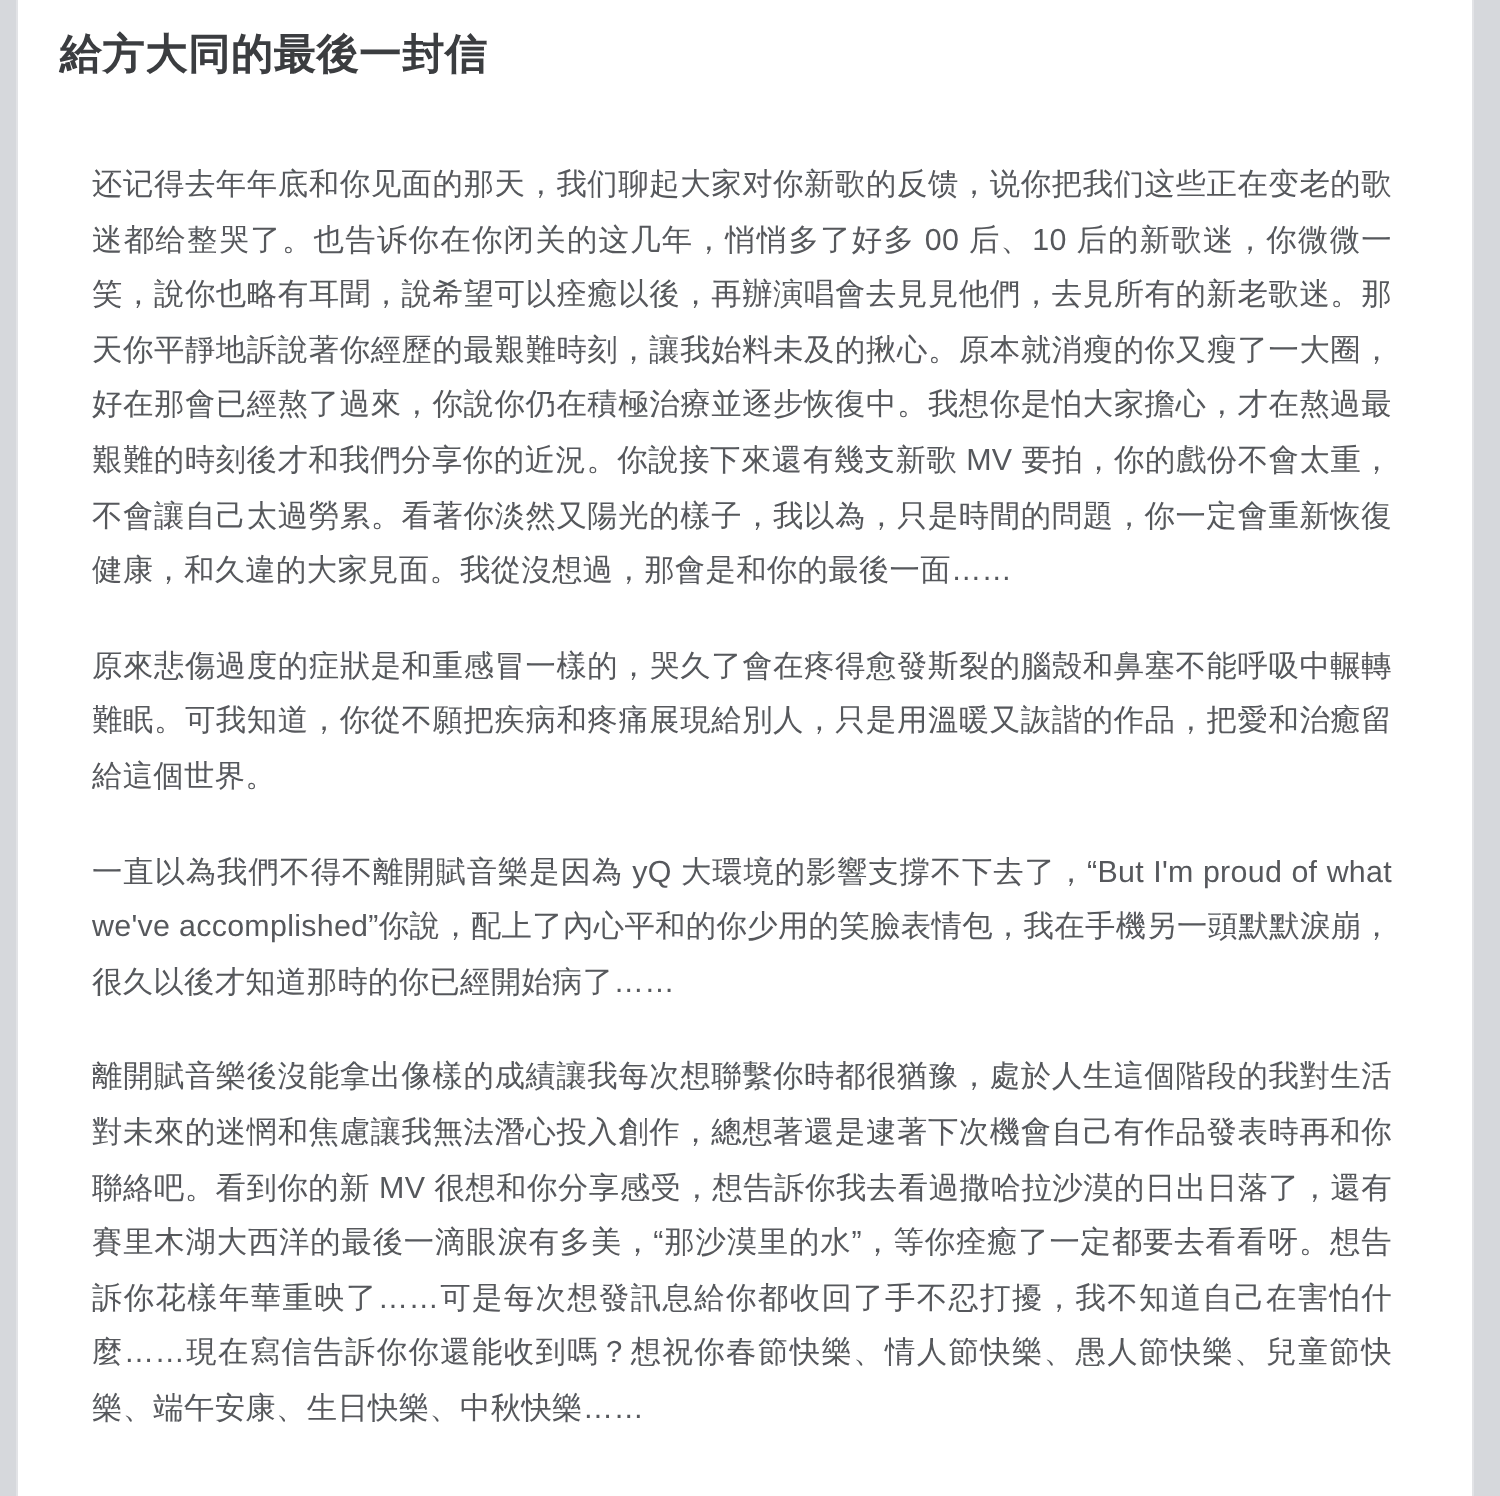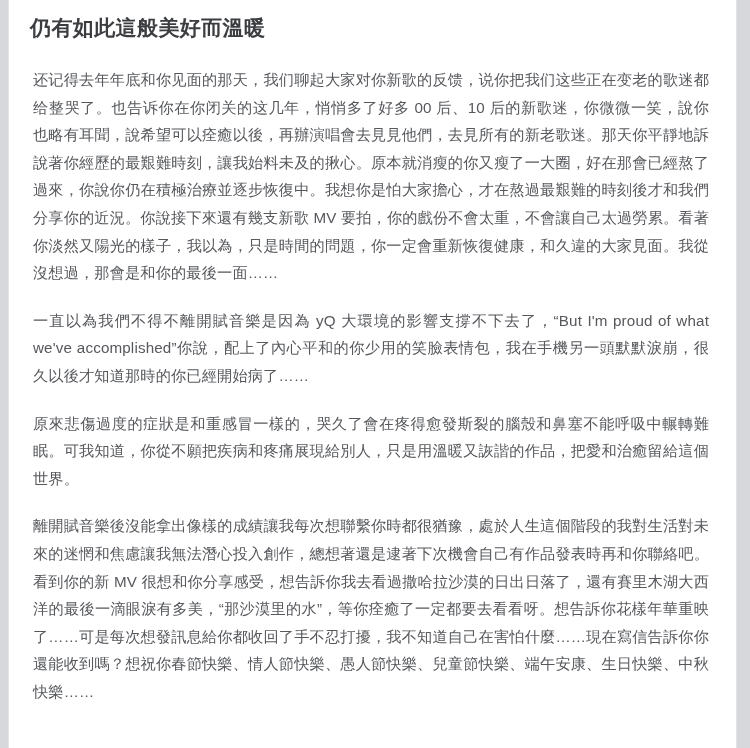--- a/index.html
+++ b/index.html
@@ -49,21 +49,21 @@
     margin: 0;
     padding: 13px 0 0 0;
     font-size: 21px;
     line-height: 30px;
     font-weight: bold;
     color: #3b3d40;
     letter-spacing: 0.4px;
   }
 
   .para {
-    margin: 3px;
+    margin: 16px;
     color: #56585c;
     font-size: 15.2px;
     line-height: 27.6px;
     letter-spacing: 0.15px;
     text-align: justify;
     text-justify: inter-ideograph;
     word-break: break-word;
   }
 
   #paragraphs {
@@ -76,24 +76,24 @@
 </head>
 <body>
 
 <div id="article-sheet">
 
   <div class="edge-rule left"></div>
   <div class="edge-rule right"></div>
 
   <div id="article-body">
 
-    <h1 id="page-title">仍有如此這般美好而溫暖</h1>
+    <h1 id="page-title">給方大同的最後一封信</h1>
 
     <div id="paragraphs">
       <p class="para">还记得去年年底和你见面的那天，我们聊起大家对你新歌的反馈，说你把我们这些正在变老的歌迷都给整哭了。也告诉你在你闭关的这几年，悄悄多了好多 00 后、10 后的新歌迷，你微微一笑，說你也略有耳聞，說希望可以痊癒以後，再辦演唱會去見見他們，去見所有的新老歌迷。那天你平靜地訴說著你經歷的最艱難時刻，讓我始料未及的揪心。原本就消瘦的你又瘦了一大圈，好在那會已經熬了過來，你說你仍在積極治療並逐步恢復中。我想你是怕大家擔心，才在熬過最艱難的時刻後才和我們分享你的近況。你說接下來還有幾支新歌 MV 要拍，你的戲份不會太重，不會讓自己太過勞累。看著你淡然又陽光的樣子，我以為，只是時間的問題，你一定會重新恢復健康，和久違的大家見面。我從沒想過，那會是和你的最後一面……</p>
+      <p class="para">原來悲傷過度的症狀是和重感冒一樣的，哭久了會在疼得愈發斯裂的腦殼和鼻塞不能呼吸中輾轉難眠。可我知道，你從不願把疾病和疼痛展現給別人，只是用溫暖又詼諧的作品，把愛和治癒留給這個世界。</p>
       <p class="para">一直以為我們不得不離開賦音樂是因為 yQ 大環境的影響支撐不下去了，“But I'm proud of what we've accomplished”你說，配上了內心平和的你少用的笑臉表情包，我在手機另一頭默默淚崩，很久以後才知道那時的你已經開始病了……</p>
-      <p class="para">原來悲傷過度的症狀是和重感冒一樣的，哭久了會在疼得愈發斯裂的腦殼和鼻塞不能呼吸中輾轉難眠。可我知道，你從不願把疾病和疼痛展現給別人，只是用溫暖又詼諧的作品，把愛和治癒留給這個世界。</p>
       <p class="para">離開賦音樂後沒能拿出像樣的成績讓我每次想聯繫你時都很猶豫，處於人生這個階段的我對生活對未來的迷惘和焦慮讓我無法潛心投入創作，總想著還是逮著下次機會自己有作品發表時再和你聯絡吧。看到你的新 MV 很想和你分享感受，想告訴你我去看過撒哈拉沙漠的日出日落了，還有賽里木湖大西洋的最後一滴眼淚有多美，“那沙漠里的水”，等你痊癒了一定都要去看看呀。想告訴你花樣年華重映了……可是每次想發訊息給你都收回了手不忍打擾，我不知道自己在害怕什麼……現在寫信告訴你你還能收到嗎？想祝你春節快樂、情人節快樂、愚人節快樂、兒童節快樂、端午安康、生日快樂、中秋快樂……</p>
 
     </div>
 
   </div>
 </div>
 
 </body></html>

